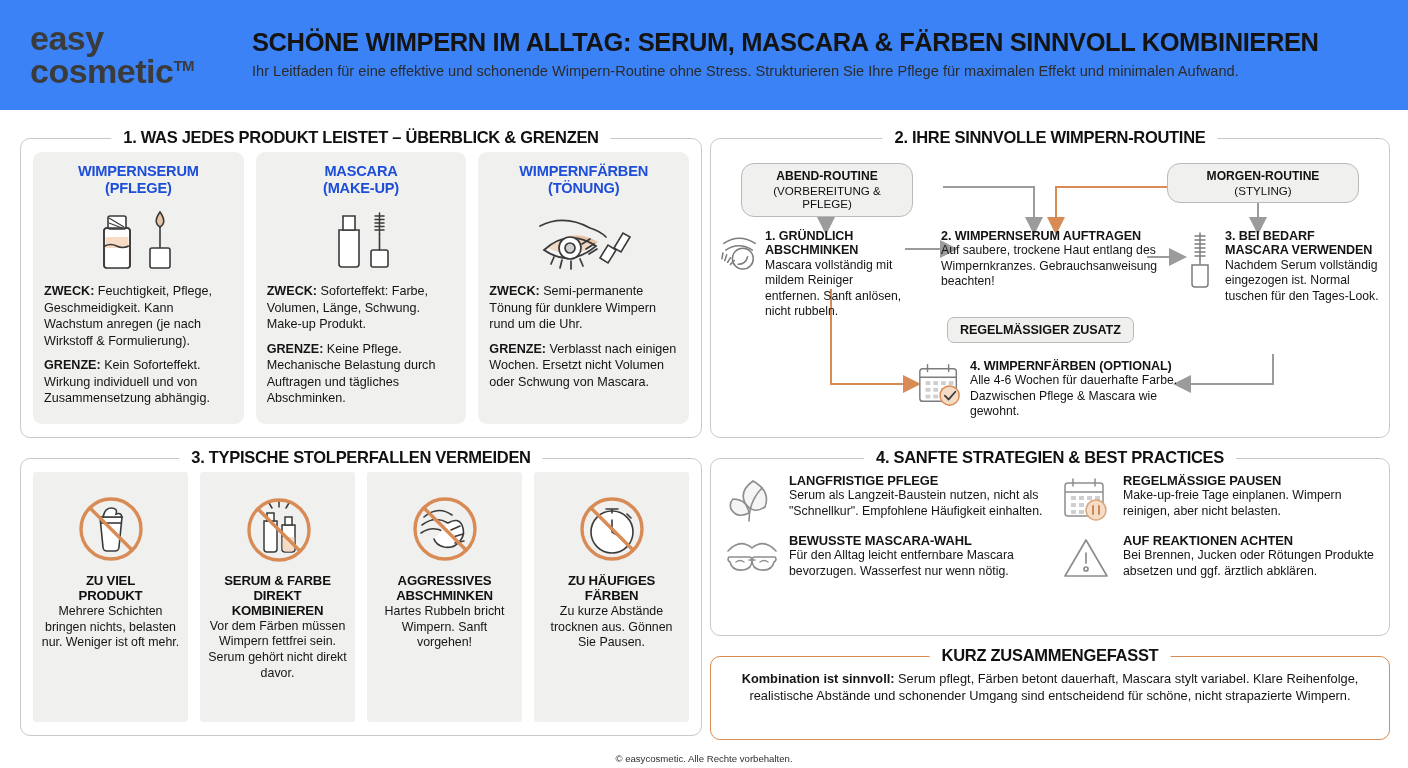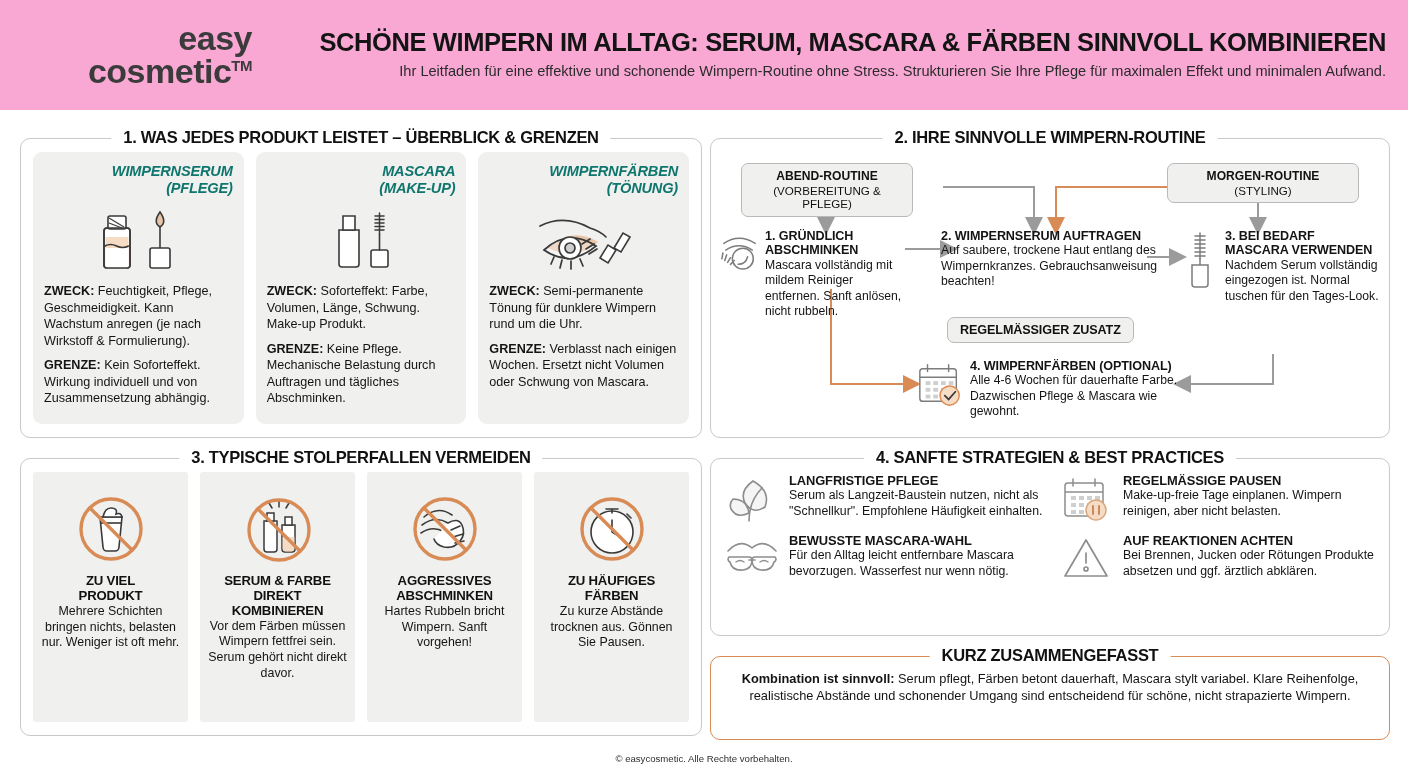--- a/index.html
+++ b/index.html
@@ -8,22 +8,22 @@
     background: #ffffff;
     font-family: "Liberation Sans", sans-serif;
     color: #1a1a1a;
     overflow: hidden;
   }
   .page { position: relative; width: 1408px; height: 768px; background:#fff; }
 
   
   .header {
     position: absolute; left:0; top:0; width:1408px; height:110px;
-    background:#f9a8d4;
-    display:flex; align-items:center;text-align:right;
+    background:#3b82f6;
+    display:flex; align-items:center;
   }
   .brand {
     width: 252px; padding-left: 30px;
     font-weight: 700; font-size: 34px; line-height: 0.96;
     color:#3b3b3b; letter-spacing:-0.5px;
   }
   .brand .tm { font-size:15px; vertical-align: super; font-weight:700; }
   .head-text { flex:1; padding-right:22px; }
   .head-title {
     font-size: 25.5px; font-weight: 700; letter-spacing:-0.4px;
@@ -46,32 +46,32 @@
   .panel.accent { border-color:#d98b55; }
 
   
   #panel1 { left:20px; top:138px; width:682px; height:300px; }
   .p1-row { display:flex; gap:12px; padding:13px 12px; height:100%; }
   .prodcard {
     flex:1; background:#f0f0ef; border-radius:9px; padding:11px 11px 9px;
     display:flex; flex-direction:column;
   }
   .prod-name {
-    text-align:right; font-weight:700; font-size:14.6px; line-height:1.14;
-    letter-spacing:-0.2px; color:#0f766e;font-style:italic;
+    text-align:center; font-weight:700; font-size:14.6px; line-height:1.14;
+    letter-spacing:-0.2px; color:#1d4ed8;
   }
   .prod-icon { height:72px; display:flex; align-items:center; justify-content:center; margin:7px 0 8px; }
   .prod-body { font-size:12.6px; line-height:1.31; color:#141414; }
   .prod-body p + p { margin-top:8px; }
   .prod-body b { font-weight:700; }
 
   
   #panel2 { left:710px; top:138px; width:680px; height:300px; }
   .flowbox {
-    position:absolute; border:1.4px solid #b9b9b9; border-radius:7px;
+    position:absolute; border:1.4px solid #b9b9b9; border-radius:13px;
     background:#f0f0ef; text-align:center; padding:5px 10px;
     font-weight:700; font-size:12.1px; line-height:1.2; color:#111;
   }
   .flowbox .sub { font-weight:400; font-size:11.6px; }
   .step { position:absolute; display:flex; gap:6px; }
   .step-ico { flex:0 0 auto; width:38px; display:flex; align-items:flex-start; justify-content:center; padding-top:2px;}
   .step-txt { font-size:12.2px; line-height:1.27; color:#141414; }
   .step-txt .st { font-weight:700; font-size:12.6px; display:block; line-height:1.14; letter-spacing:-0.1px;}
   .pillbox {
     position:absolute; border:1.4px solid #b9b9b9; border-radius:7px;

